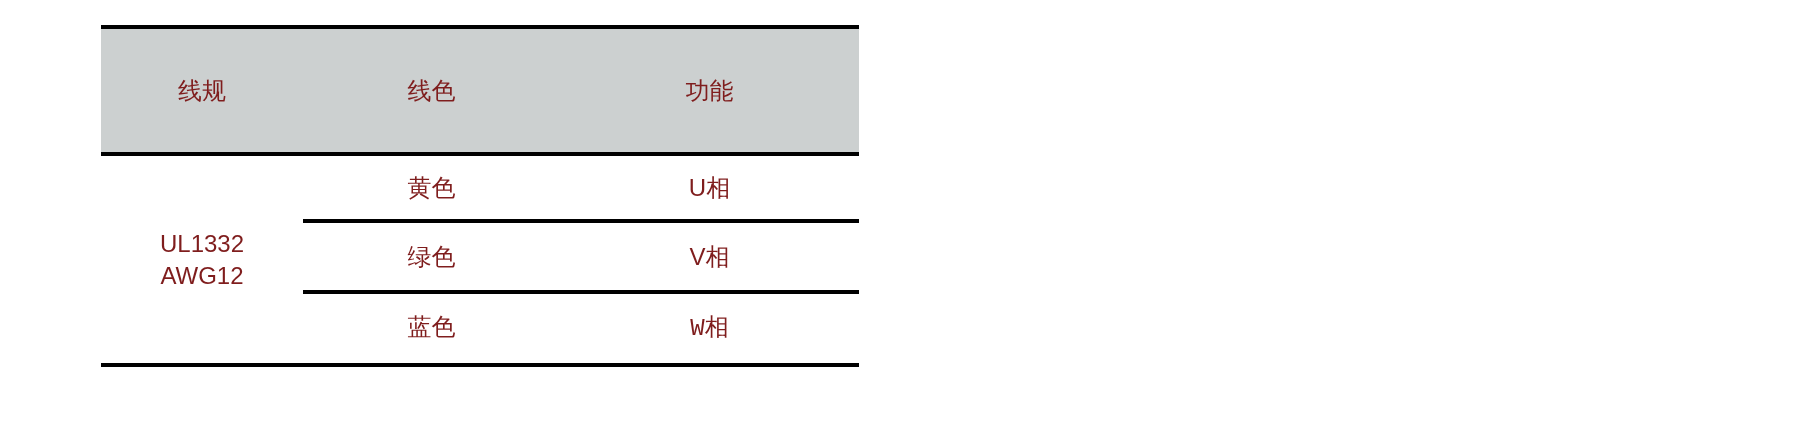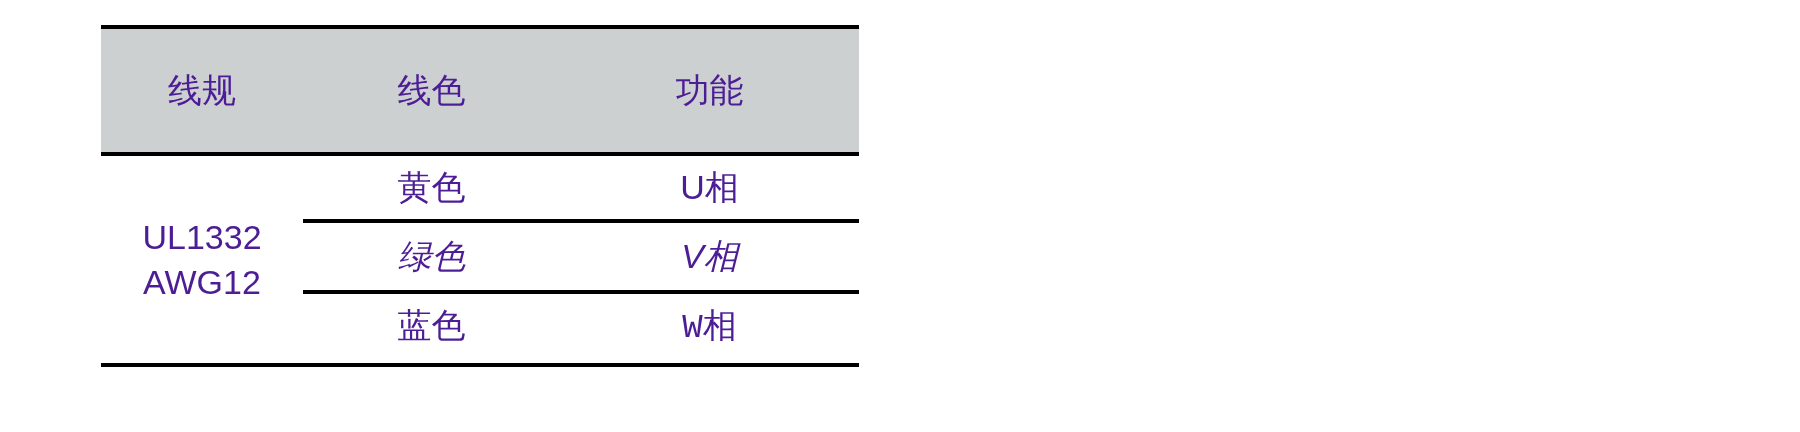--- a/index.html
+++ b/index.html
@@ -36,23 +36,23 @@
   .spec-table col.c-color { width: 257px; }
   .spec-table col.c-func  { width: 299px; }
 
   .spec-table td,
   .spec-table th {
     padding: 0;
     margin: 0;
     text-align: center;
     vertical-align: middle;
     font-weight: normal;
-    font-size: 34px;
+    font-size: 24px;
     line-height: 1.32;
-    color: #4c1d95;
+    color: #7f1d1d;
     
     border-left: none;
     border-right: none;
   }
 
   
   .sep-right { border-right: 4px solid #000000; }
 
   
   .rule-top    { border-top: 4px solid #000000; }
@@ -62,21 +62,21 @@
   .spec-table thead th {
     background: #ccd0d0;
     height: 123px;
   }
 
   
   .spec-table tbody td {
     background: #ffffff;
   }
   .row-1 td { height: 63px; }
-  .row-2 td { height: 67px; font-style: italic; }
+  .row-2 td { height: 67px; }
   .row-3 td { height: 69px; font-family: Liberation Mono, monospace; }
 
   .gauge-cell {
     font-size: 25px;
     line-height: 1.36;
     white-space: pre-line;
   }
 </style>
 </head>
 <body>

